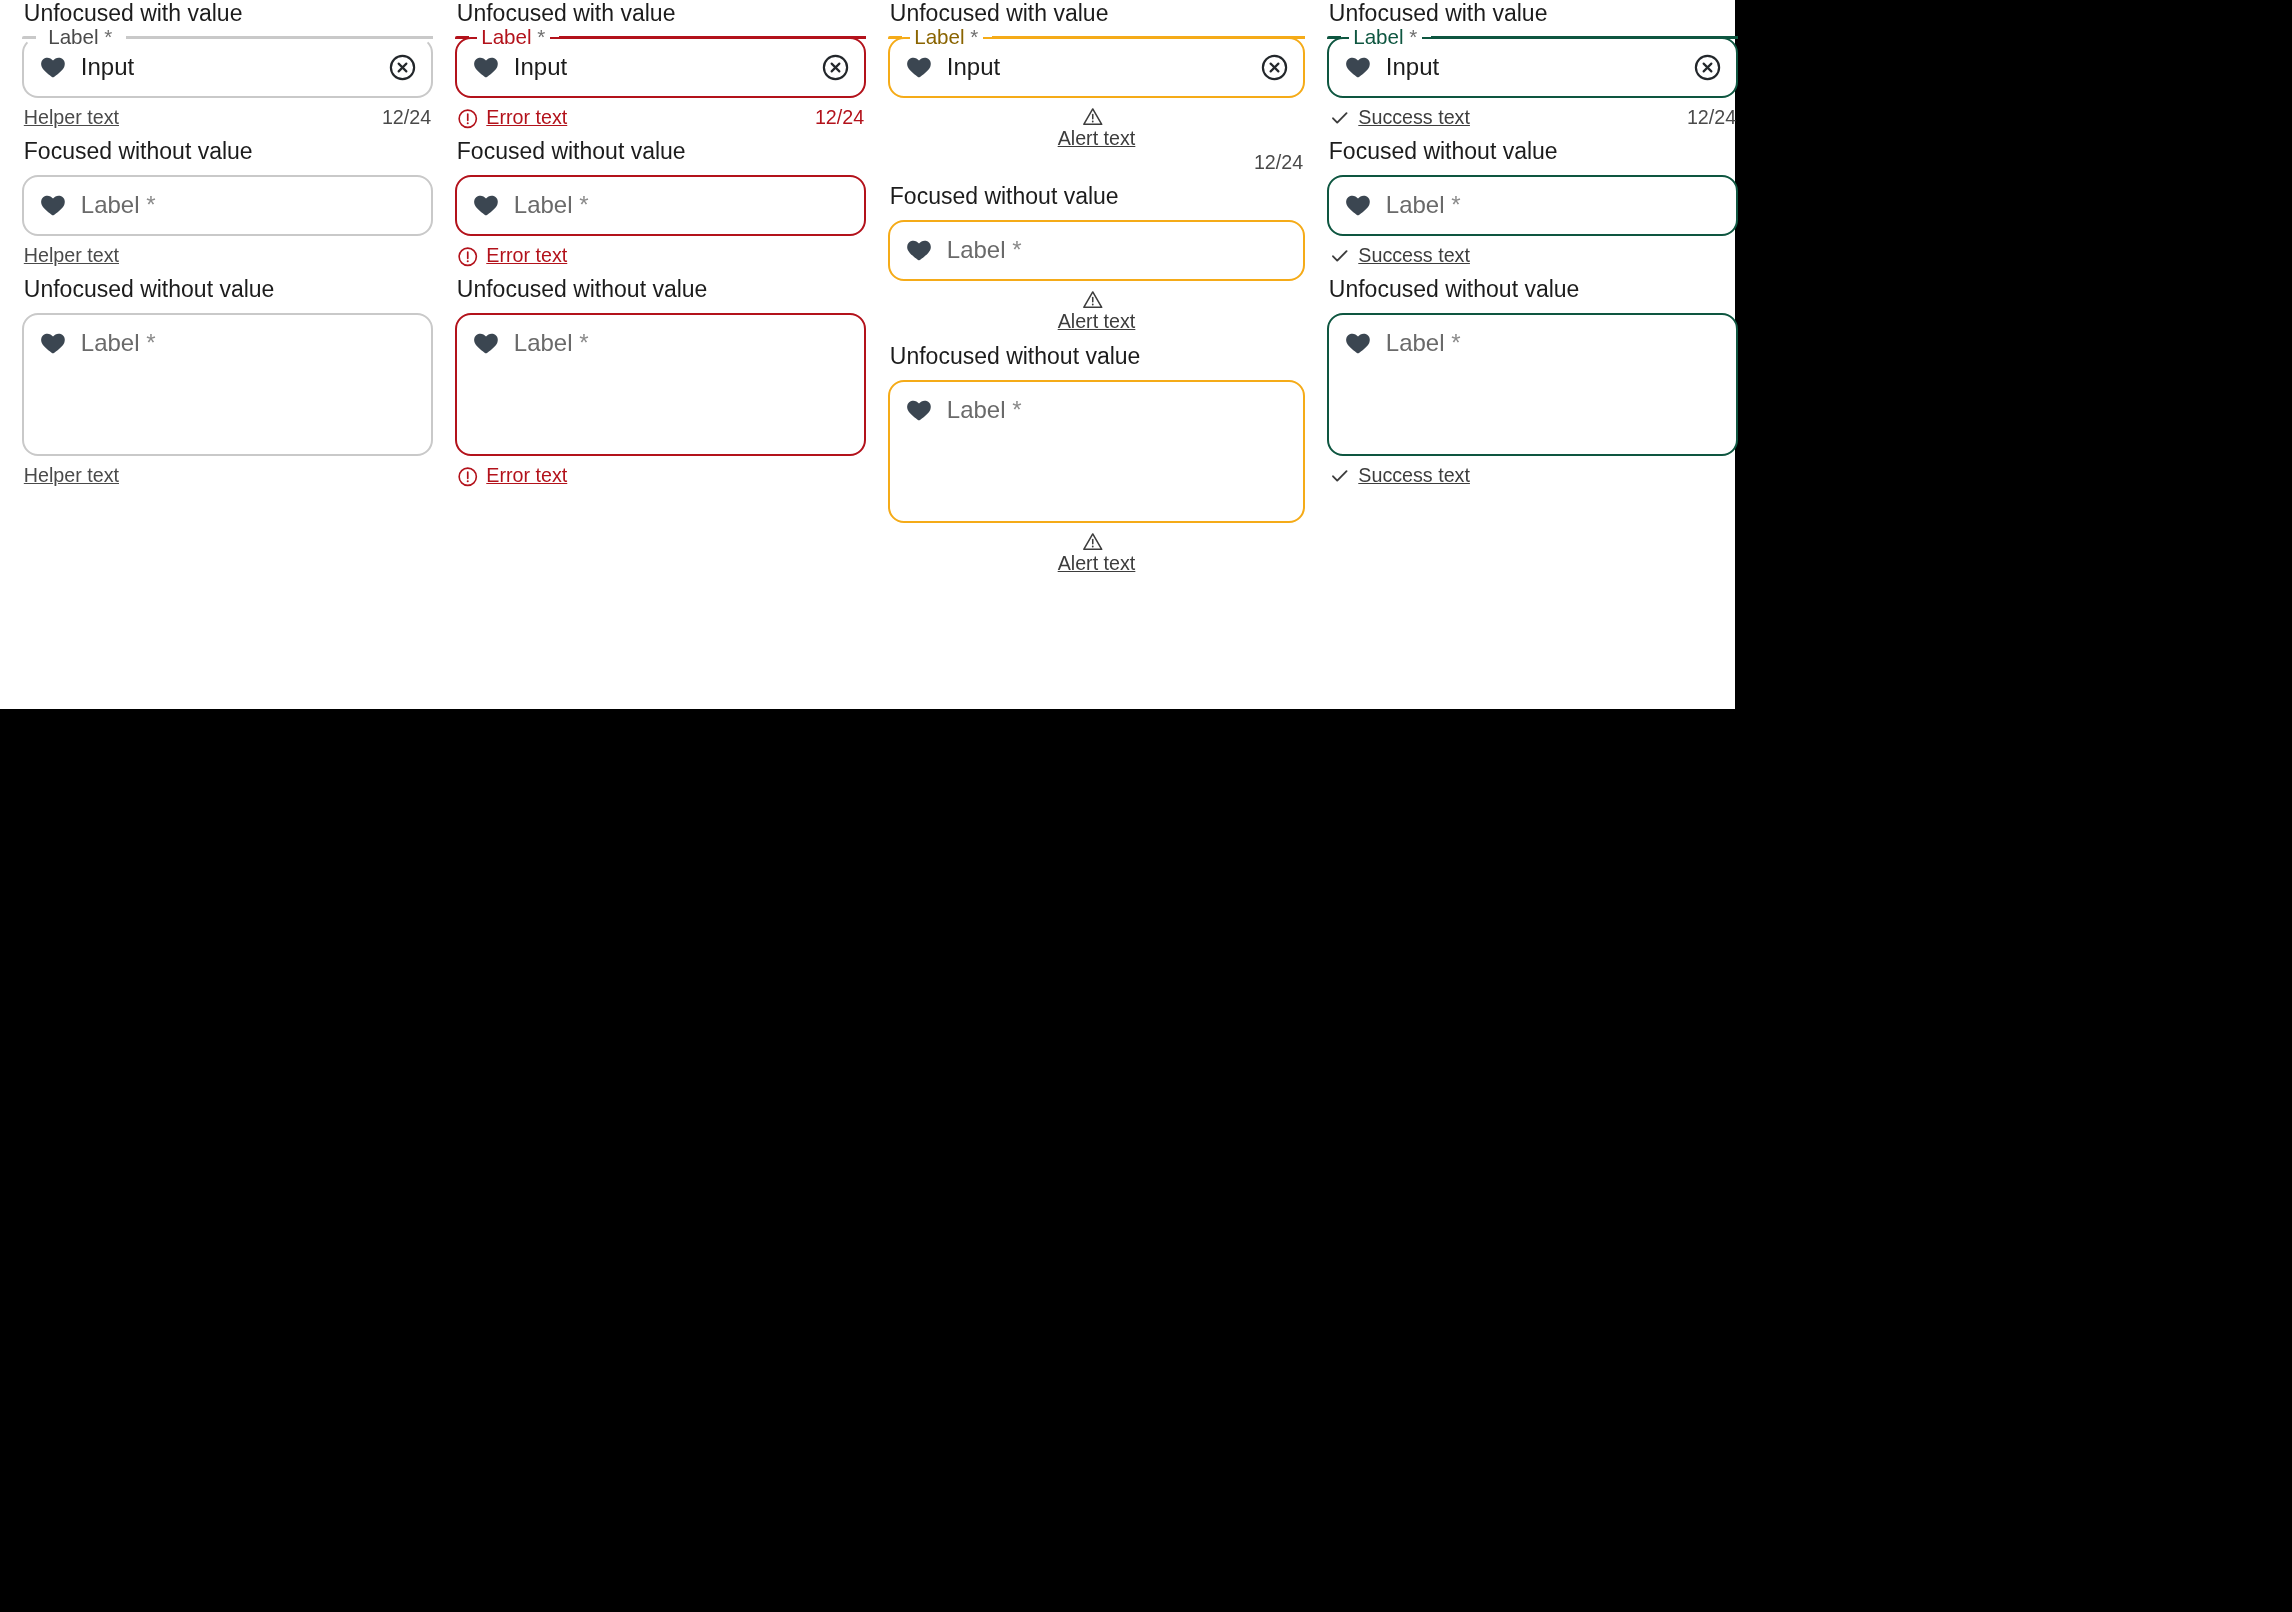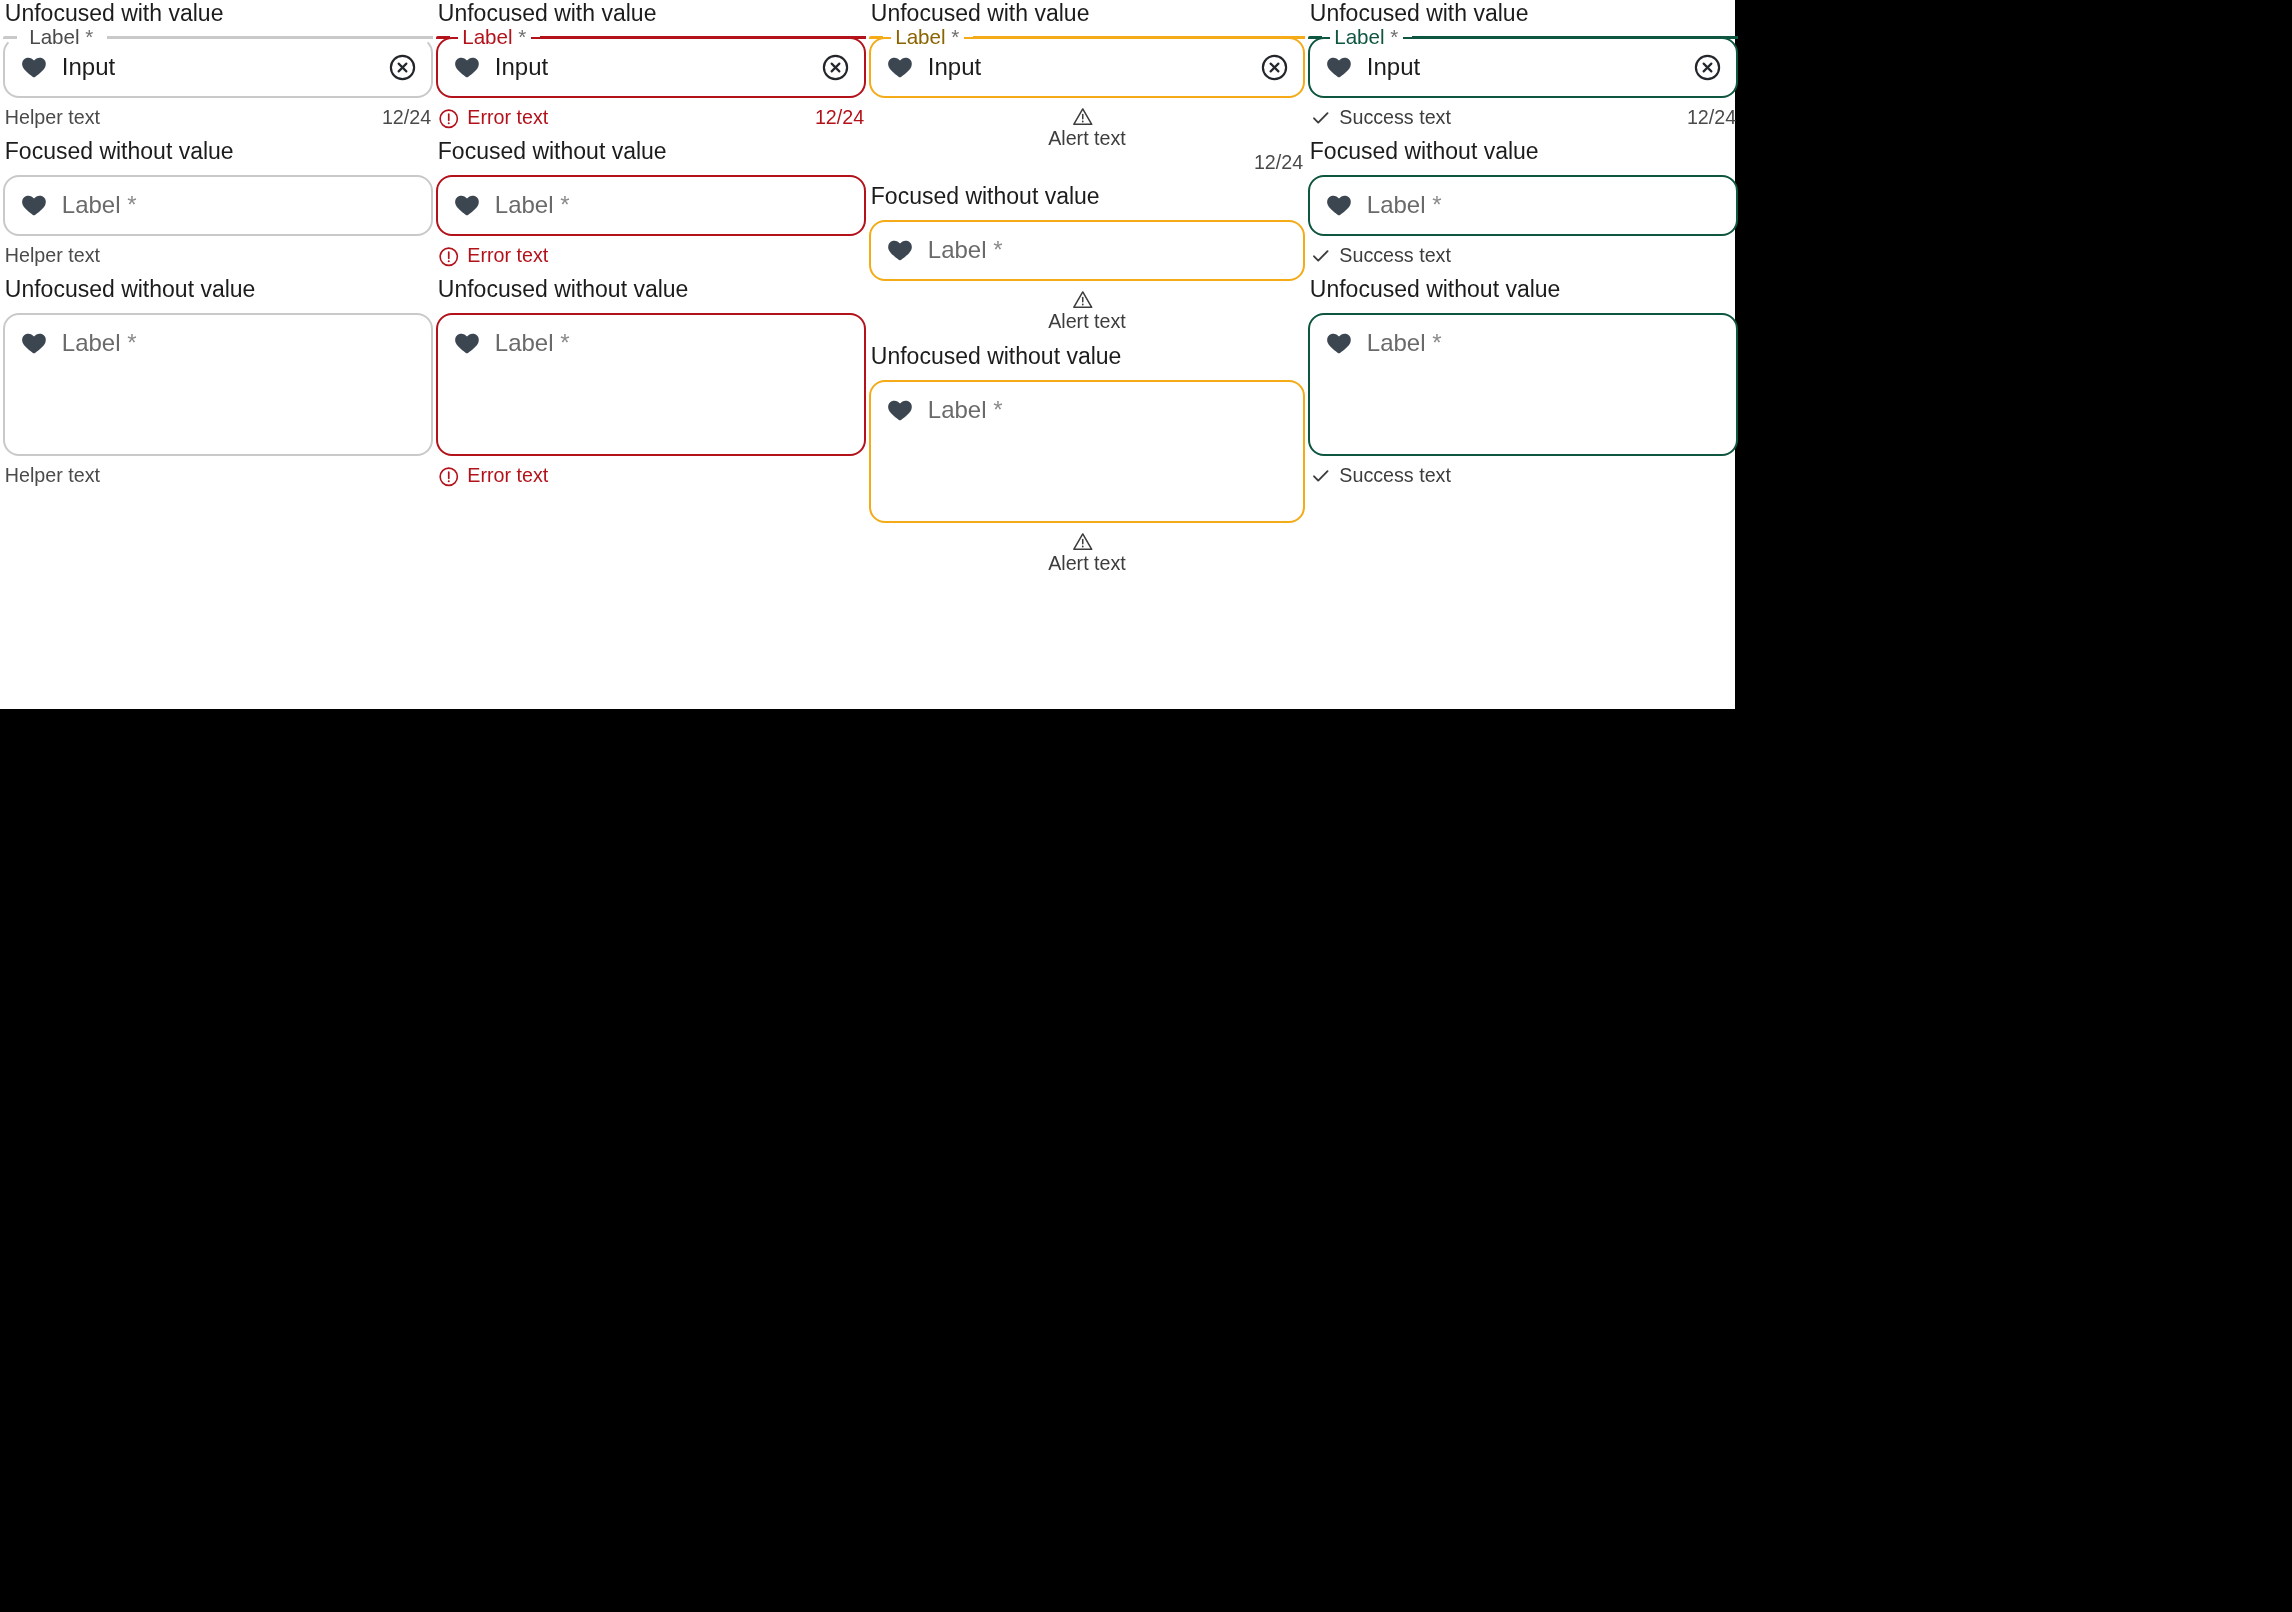--- a/index.html
+++ b/index.html
@@ -22,21 +22,21 @@
     background: #ffffff;
   }
   .grid {
     position: absolute;
     left: 0;
     top: 0;
     display: grid;
     grid-template-columns: 433px 433px 439px 433px;
   }
   .col {
-    padding-left: 3px;
+    padding-left: 22px;
     box-sizing: border-box;
   }
   .state-title {
     font-size: 23px;
     color: #1c1c1c;
     line-height: 1.2;
     margin: 0 0 9px 1.8px;
     white-space: nowrap;
   }
   .block {
@@ -136,21 +136,21 @@
     line-height: 1.2;
     color: #4a4a4a;
   }
   .helper-icon {
     width: 21.5px;
     height: 21.5px;
     margin-right: 8px;
     flex: 0 0 auto;
   }
   .helper-icon svg { display: block; width: 100%; height: 100%; }
-  .helper-text { flex: 1 1 auto; white-space: nowrap; }
+  .helper-text { flex: 1 1 auto; white-space: nowrap; text-decoration: underline; }
   .counter { flex: 0 0 auto; margin-left: auto; white-space: nowrap; }
 
   
   .v-error .field,
   .v-error .field.notched { border-color: #b3121b; }
   .v-error .notch-seg { background: #b3121b; }
   .v-error .floating-label { color: #b3121b; }
   .v-error .helper-row { color: #b3121b; align-items: flex-end; }
   .v-error .counter { color: #b3121b; }
 

